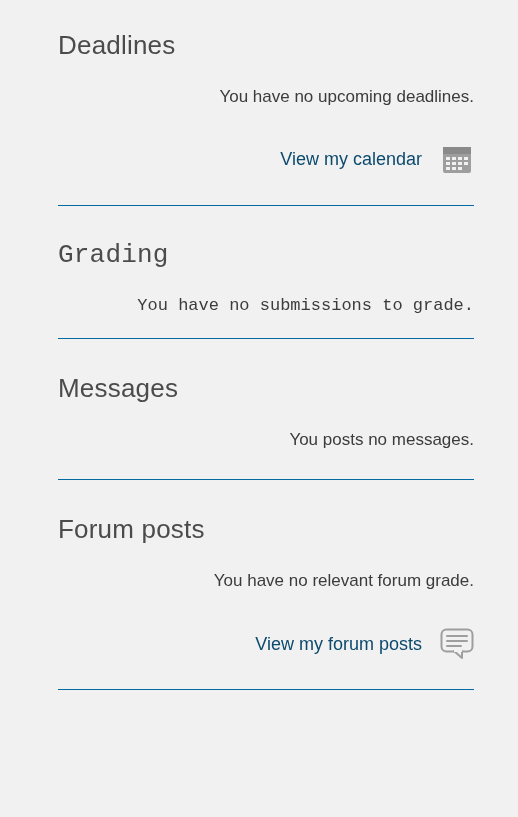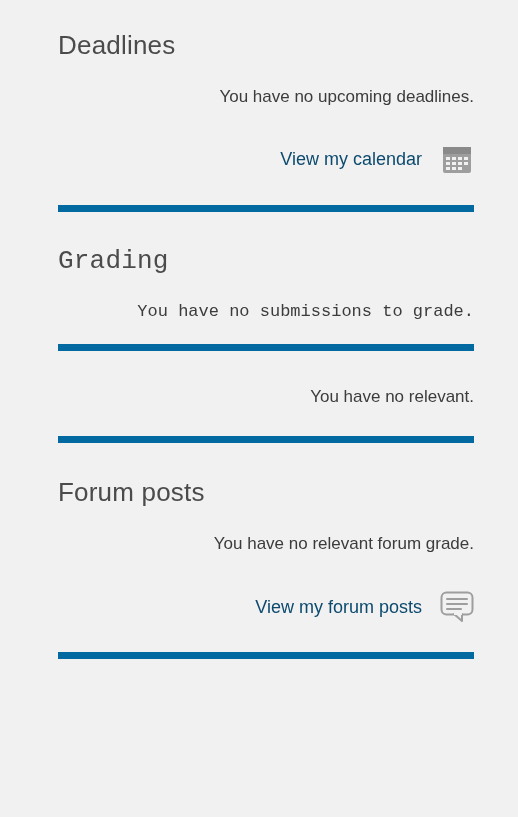--- a/index.html
+++ b/index.html
@@ -7,21 +7,21 @@
     width: 518px;
     height: 817px;
     background: #f1f1f1;
     font-family: "Segoe UI", "Helvetica Neue", Arial, sans-serif;
     color: #333;
   }
   .panel {
     padding: 30px 44px 30px 58px;
   }
   .section {
-    border-bottom: 7px solid #0369a1;
+    border-bottom: 1px solid #0369a1;
     padding-bottom: 28px;
     margin-bottom: 34px;
   }
   .section:last-child {
     margin-bottom: 0;
   }
   .section.no-action {
     padding-bottom: 20px;
     font-family: Liberation Mono, monospace;
   }
@@ -91,21 +91,22 @@
       </span>
     </div>
   </div>
 
   <div class="section no-action">
     <h2>Grading</h2>
     <p class="msg">You have no submissions to grade.</p>
   </div>
 
   <div class="section">
-    <p class="msg">You have no relevant.</p>
+    <h2>Messages</h2>
+    <p class="msg">You posts no messages.</p>
   </div>
 
   <div class="section">
     <h2>Forum posts</h2>
     <p class="msg">You have no relevant forum grade.</p>
     <div class="action-row">
       <a href="#">View my forum posts</a>
       <span class="icon-box">
         <svg width="34" height="32" viewBox="0 0 34 32">
           <rect x="1.5" y="1.5" width="31" height="22" rx="5" fill="none" stroke="#9e9e9e" stroke-width="2"></rect>

